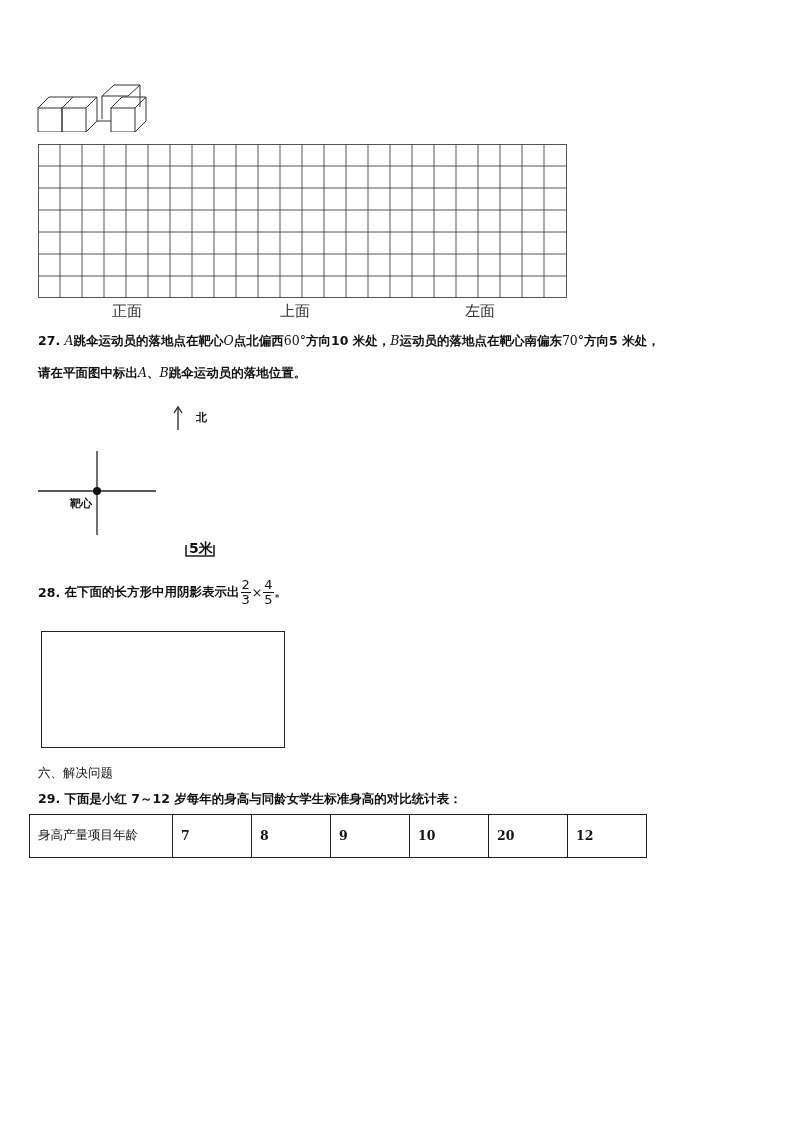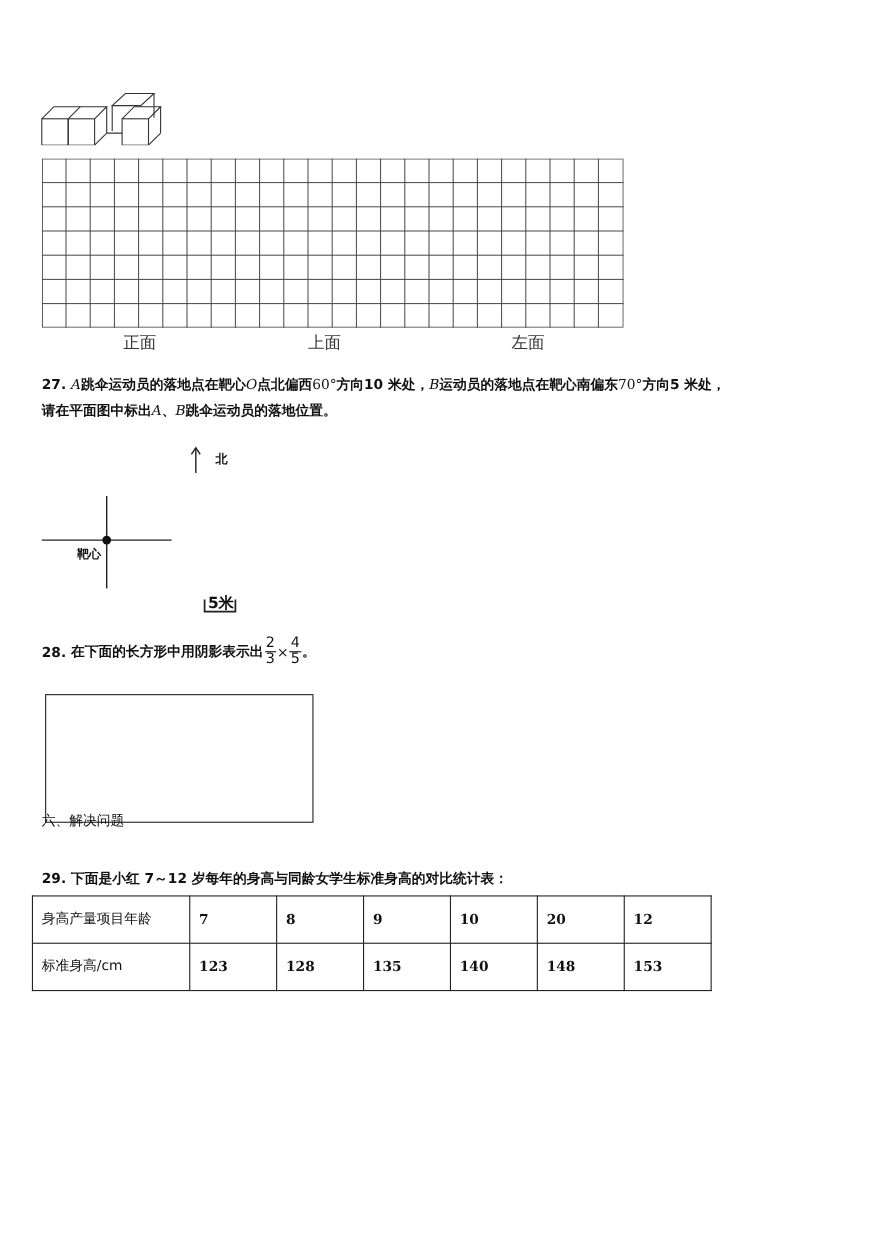--- a/index.html
+++ b/index.html
@@ -12,21 +12,21 @@
     .cubes { left: 36px; top: 82px; width: 120px; height: 50px; }
     .grid { left: 38px; top: 144px; width: 529px; height: 154px; }
     .view-label { font-family: "DejaVu Serif", "Liberation Serif", serif; font-size: 15px; color: #333; top: 302px; margin-left: 12px; }
     .q-text { font-family: "DejaVu Sans", "Liberation Sans", sans-serif; font-size: 12.5px; font-weight: bold; color: #111; white-space: nowrap; }
     .it { font-family: "DejaVu Serif", "Liberation Serif", serif; font-style: italic; font-weight: normal; }
     .plain { font-family: "DejaVu Serif", "Liberation Serif", serif; font-weight: normal; }
     .diagram { left: 36px; top: 400px; width: 200px; height: 170px; }
     .frac { display: inline-flex; flex-direction: column; align-items: center; vertical-align: middle; font-family: "DejaVu Sans", "Liberation Sans", sans-serif; font-weight: normal; font-size: 13px; line-height: 14px; margin: 0 1px; }
     .frac .num { border-bottom: 1px solid #111; padding: 0 1px; }
     .rect28 { left: 41px; top: 631px; width: 244px; height: 117px; border: 1.5px solid #222; box-sizing: border-box; }
-    .section { font-family: Liberation Sans, sans-serif; font-size: 12.5px; left: 38px; top: 738px; text-align: center; }
+    .section { font-family: Liberation Sans, sans-serif; font-size: 12.5px; left: 38px; top: 765px; text-align: center; }
     table.stats {
       position: absolute; left: 29px; top: 814px; border-collapse: collapse;
       font-family: "DejaVu Serif", "Liberation Serif", serif; font-size: 12.5px;
     }
     table.stats td {
       border: 1.2px solid #222; height: 40px; padding: 0 0 2px 8px; text-align: left;
       font-weight: bold;
     }
     table.stats td.hdr { font-family: "DejaVu Sans", "Liberation Sans", sans-serif; font-weight: normal; width: 134px; }
     table.stats td.val { width: 70px; }
@@ -89,21 +89,21 @@
     <line x1="0" y1="88" x2="529" y2="88"></line>
       <line x1="0" y1="110" x2="529" y2="110"></line>
       <line x1="0" y1="132" x2="529" y2="132"></line>
   </g>
 </svg>
 
 <div class="abs view-label" style="left:100px;">正面</div>
 <div class="abs view-label" style="left:268px;">上面</div>
 <div class="abs view-label" style="left:453px;text-align:center;">左面</div>
 
-<div class="abs q-text" style="left:38px; top:333px;margin-top:9px;">
+<div class="abs q-text" style="left:38px; top:333px;">
   <span>27.</span>
   <span class="it">A</span><span>跳伞运动员的落地点在靶心</span><span class="it">O</span><span>点北偏西</span><span class="plain">60°</span><span>方向</span><span>10</span> <span>米处，</span><span class="it">B</span><span>运动员的落地点在靶心南偏东</span><span class="plain">70°</span><span>方向</span><span>5</span> <span>米处，</span>
 </div>
 <div class="abs q-text" style="left:38px; top:365px;">
   <span>请在平面图中标出</span><span class="it">A</span><span>、</span><span class="it">B</span><span>跳伞运动员的落地位置。</span>
 </div>
 
 <div class="abs diagram">
   <svg class="abs" style="left:0;top:0;" width="200" height="170" viewBox="0 0 200 170">
     <g stroke="#222" stroke-width="1.3" fill="none">
@@ -145,23 +145,14 @@
   <tbody>
       <tr>
     <td class="hdr">身高产量项目年龄</td>
     <td class="val">7</td>
     <td class="val">8</td>
     <td class="val">9</td>
     <td class="val">10</td>
     <td class="val">20</td>
     <td class="val">12</td>
   </tr>
-  <tr>
-    <td class="hdr">标准身高/cm</td>
-    <td class="val">123</td>
-    <td class="val">128</td>
-    <td class="val">135</td>
-    <td class="val">140</td>
-    <td class="val">148</td>
-    <td class="val">153</td>
-  </tr>
 </tbody>
   </table>
 
 </body></html>

